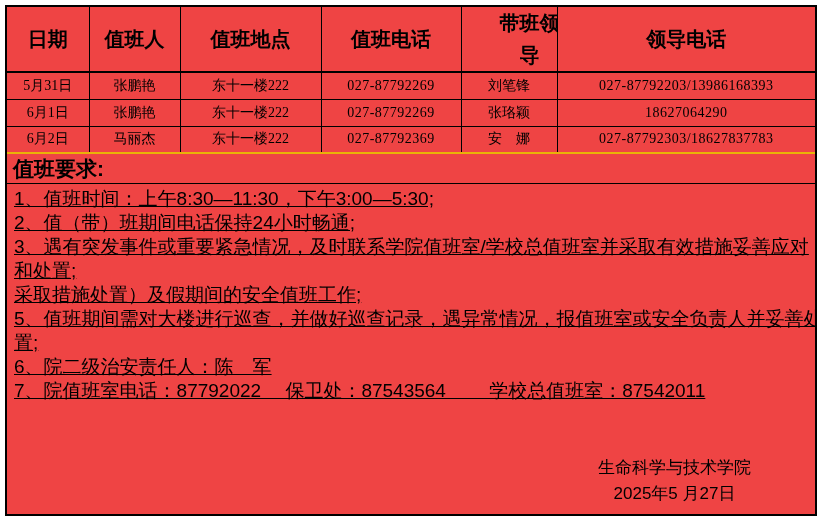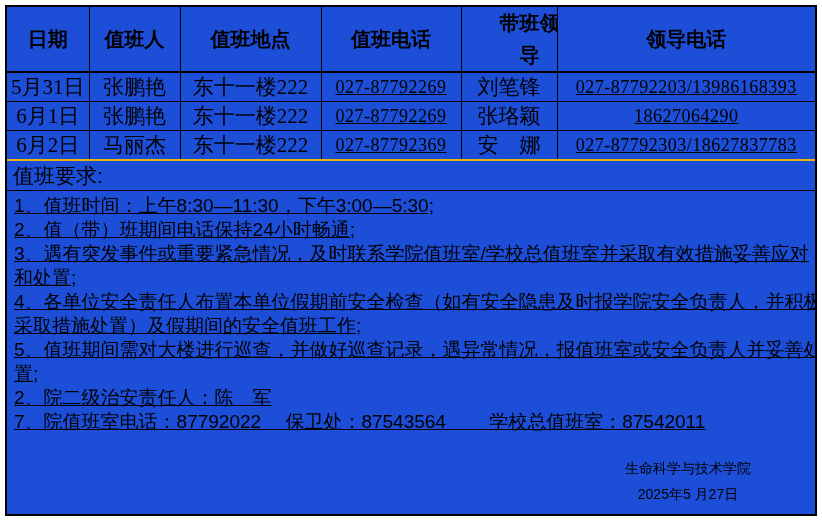--- a/index.html
+++ b/index.html
@@ -8,21 +8,21 @@
     position: relative;
     background: #ffffff;
     color: #000000;
     font-family: "Liberation Sans", sans-serif;
   }
   .doc {
     position: absolute;
     left: 5px; top: 5px;
     width: 812px; height: 511px;
     border: 2px solid #000000;
-    background: #1d4ed8;
+    background: #ef4444;
     overflow: hidden;
   }
   table.duty {
     border-collapse: collapse;
     table-layout: fixed;
     width: 808px;
   }
   table.duty th, table.duty td {
     border: 1px solid #000000;
     text-align: center;
@@ -43,46 +43,46 @@
   th .narrow {
     display: inline-block;
     width: 68px;
     line-height: 32px;
     word-break: break-all;
     margin-left: 34px;
   }
   table.duty td {
     height: 27px;
     font-family: "Liberation Serif", serif;
-    font-size: 21px;
+    font-size: 14px;
   }
-  table.duty td.num { font-size: 18px; letter-spacing: 0.5px; text-decoration: underline; }
+  table.duty td.num { font-size: 14px; letter-spacing: 0.5px; }
   table.duty tbody tr:last-child td { border-bottom: 2px solid #eab308; }
   .req-title {
     height: 30px;
     line-height: 30px;
     padding-left: 6px;
-    font-weight: normal;
+    font-weight: bold;
     font-size: 21px;
     border-bottom: 1px solid #000000;
   }
   .req-body {
     padding: 3px 0 0 7px;
     font-size: 19px;
     line-height: 24px;
     text-decoration: underline;
   }
   .req-line { white-space: nowrap; }
   .req-line.indent { padding-left: 29px; }
   .signature {
     position: absolute;
     right: 64px;
     bottom: 7px;
     text-align: center;
-    font-size: 14px;
+    font-size: 17px;
     line-height: 26px;
   }
 </style>
 </head>
 <body>
 
 <div class="doc">
 
   <table class="duty">
     <colgroup>
@@ -131,25 +131,24 @@
     </tbody>
   </table>
 
   <div class="req-title">值班要求:</div>
 
   <div class="req-body">
     <div class="req-line">1、值班时间：上午8:30—11:30，下午3:00—5:30;</div>
     <div class="req-line">2、值（带）班期间电话保持24小时畅通;</div>
     <div class="req-line">3、遇有突发事件或重要紧急情况，及时联系学院值班室/学校总值班室并采取有效措施妥善应对</div>
     <div class="req-line">和处置;</div>
-    <div class="req-line">4、各单位安全责任人布置本单位假期前安全检查（如有安全隐患及时报学院安全负责人，并积极</div>
     <div class="req-line">采取措施处置）及假期间的安全值班工作;</div>
     <div class="req-line">5、值班期间需对大楼进行巡查，并做好巡查记录，遇异常情况，报值班室或安全负责人并妥善处</div>
     <div class="req-line">置;</div>
-    <div class="req-line">2、院二级治安责任人：陈　军</div>
+    <div class="req-line">6、院二级治安责任人：陈　军</div>
     <div class="req-line">7、院值班室电话：87792022　 保卫处：87543564　　 学校总值班室：87542011</div>
   </div>
 
   <div class="signature">
     <div>生命科学与技术学院</div>
     <div>2025年5 月27日</div>
   </div>
 
 </div>
 

